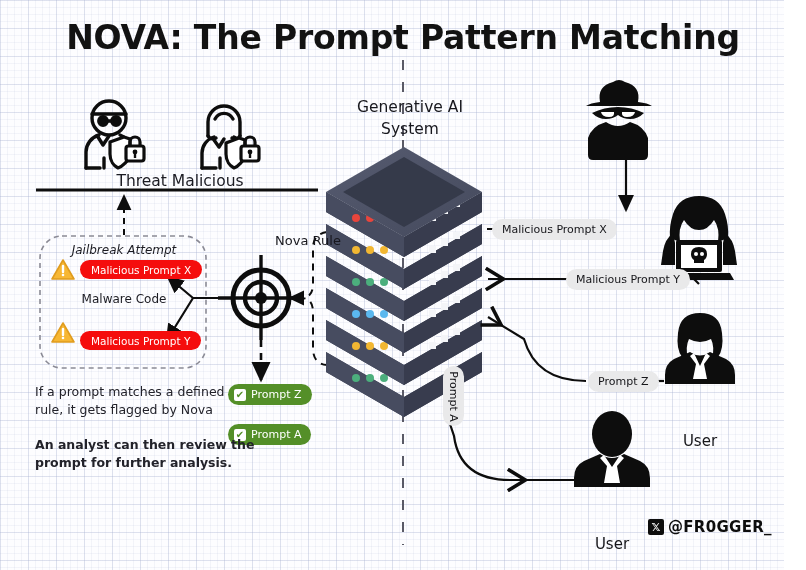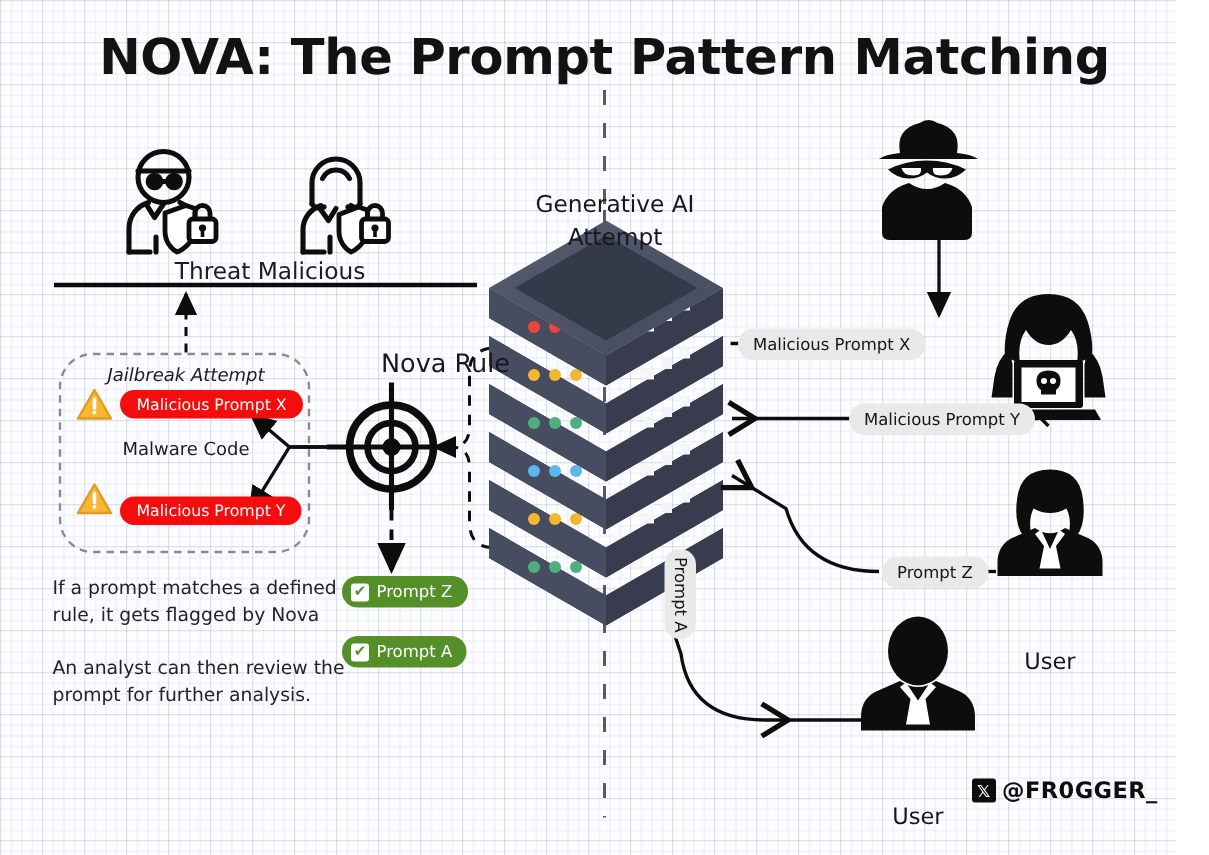--- a/index.html
+++ b/index.html
@@ -55,26 +55,25 @@
     left: 60px; top: 172px;
     width: 240px;
     font-size: 15.5px;
   }
   .gen-ai-label {
     left: 330px; top: 96px;
     width: 160px;
     font-size: 15.5px;
     line-height: 22px;
     color: #17171d;
-    margin-top: 29px;
   }
   .nova-rule-label {
-    left: 200px; top: 233px;
+    left: 211px; top: 233px;
     width: 130px;
-    font-size: 17px;
+    font-size: 13px;
     color: #17171d;
     padding-left: 32px;
   }
 
   .pill {
     position: absolute;
     display: flex;
     align-items: center;
     justify-content: center;
     border-radius: 999px;
@@ -422,21 +421,21 @@
       <circle cx="63" cy="338" r="1.3" fill="#ffffff"></circle>
     </g>
   </svg>
 
   <div class="abs title">NOVA: The Prompt Pattern Matching</div>
 
   <div class="abs label-plain threat-analysts-label">Threat Malicious</div>
 
   <div class="abs label-plain gen-ai-label">
     <div>Generative AI</div>
-    <div>Attempt</div>
+    <div>System</div>
   </div>
 
   <div class="abs label-plain nova-rule-label">Nova Rule</div>
 
   <div class="abs attempt-label" style="left:48px; top:243px; width:152px;font-style:italic;">Jailbreak Attempt</div>
 
   <div class="pill pill-red" style="left:80px; top:260px;">Malicious Prompt X</div>
 
   <div class="abs attempt-label" style="left:48px; top:292px; width:152px;">
     <div>Malware Code</div>
@@ -450,21 +449,21 @@
   </div>
   <div class="pill pill-green" style="left:228px; top:424px;">
     <span class="check">✔</span>
     <span>Prompt A</span>
   </div>
 
   <div class="abs note" style="left:35px; top:383px; width:220px;">
     <div>If a prompt matches a defined</div>
     <div>rule, it gets flagged by Nova</div>
   </div>
-  <div class="abs note" style="left:35px; top:436px; width:220px;">
+  <div class="abs note" style="left:35px; top:436px; width:220px;font-weight:bold;">
     <div>An analyst can then review the</div>
     <div>prompt for further analysis.</div>
   </div>
 
   <div class="pill pill-grey" style="left:492px; top:219px;">Malicious Prompt X</div>
   <div class="pill pill-grey" style="left:566px; top:269px;">Malicious Prompt Y</div>
   <div class="pill pill-grey" style="left:588px; top:371px;">Prompt Z</div>
   <div class="pill pill-vert" style="left:443px; top:366px;">
     <span>Prompt A</span>
   </div>

